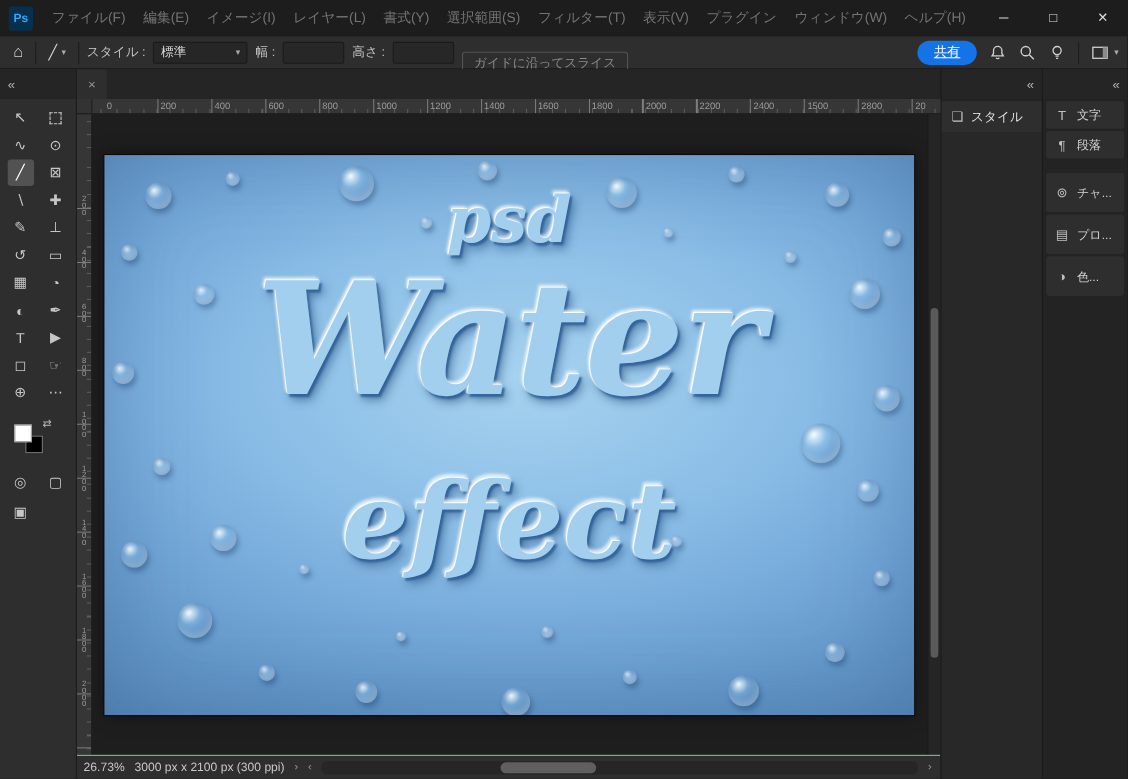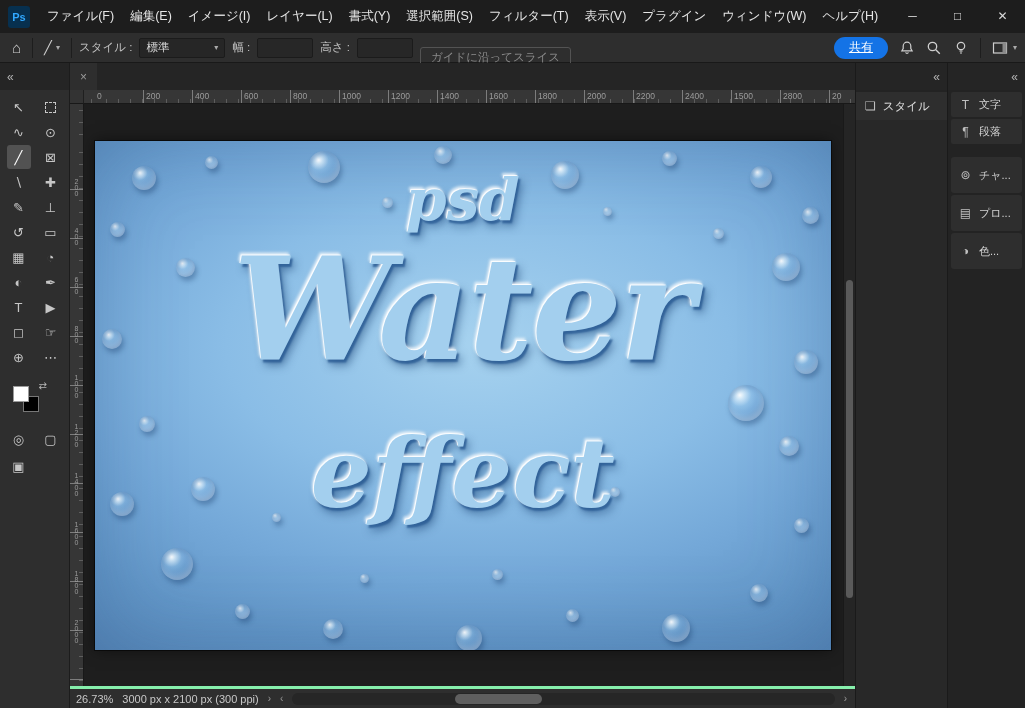--- a/index.html
+++ b/index.html
@@ -10,21 +10,21 @@
     -webkit-user-select:none; user-select:none;
   }
   .app { width:1025px; height:708px; display:flex; flex-direction:column; }
 
   
   .titlebar { height:33px; background:#1d1d1d; display:flex; align-items:center; flex:0 0 33px; }
   .ps-logo { width:22px; height:22px; margin:0 9px 0 8px; background:#07304f; color:#31a8ff;
     font-weight:bold; font-size:11px; display:flex; align-items:center; justify-content:center;
     border-radius:3px; }
   .menus { display:flex; height:33px; }
-  .menu-item { padding:0 8px; line-height:33px; font-size:12.5px; color:#e5e5e5; cursor:default; }
+  .menu-item { padding:0 8px; line-height:33px; font-size:12.5px; color:#737373; cursor:default; }
   .win-controls { margin-left:auto; display:flex; height:33px; }
   .win-btn { width:45px; text-align:center; line-height:33px; color:#dcdcdc; font-size:12px; }
 
   
   .optionsbar { height:30px; background:#2e2e2e; border-bottom:1px solid #191919;
     display:flex; align-items:center; padding:0 8px; gap:7px; flex:0 0 30px; }
   .ob-sep { width:1px; height:20px; background:#1d1d1d; }
   .home-btn { font-size:15px; color:#d0d0d0; padding:0 4px; }
   .tool-preset { display:flex; align-items:center; gap:4px; color:#d0d0d0; padding:0 4px; }
   .tool-preset .glyph { font-size:13px; }
@@ -118,21 +118,21 @@
       rgba(255,255,255,0.95) 0%, rgba(235,248,255,0.70) 12%, rgba(160,205,240,0.35) 32%,
       rgba(90,145,200,0.30) 55%, rgba(35,85,145,0.55) 82%, rgba(25,65,120,0.75) 100%);
     box-shadow:2px 4px 5px rgba(20,55,100,0.35),
       inset -2px -4px 6px rgba(255,255,255,0.35),
       inset 2px 3px 4px rgba(30,80,140,0.25); }
 
   .vscroll { width:12px; flex:0 0 12px; background:#252525; border-left:1px solid #191919; position:relative; }
   .vscroll .thumb { position:absolute; left:2px; right:2px; top:176px; height:318px;
     background:#5a5a5a; border-radius:5px; }
 
-  .statusbar { height:22px; flex:0 0 22px; background:#2e2e2e; border-top:3px solid #86efac;
+  .statusbar { height:22px; flex:0 0 22px; background:#2e2e2e; border-top:1px solid #86efac;
     display:flex; align-items:center; font-size:11px; gap:9px; padding:0 8px 0 6px; color:#c8c8c8;text-align:center; }
   .status-chev { color:#9a9a9a; font-size:10px; }
   .hscroll-track { flex:1; height:12px; background:#262626; border-radius:6px; position:relative; }
   .hscroll-thumb { position:absolute; left:30%; width:16%; top:1px; bottom:1px; background:#5f5f5f; border-radius:5px; }
 
   
   .rightdock { width:170px; flex:0 0 170px; background:#232323; display:flex; border-left:1px solid #1a1a1a; }
   .layers-dock { width:92px; display:flex; flex-direction:column; border-right:1px solid #1a1a1a; }
   .layers-row { height:28px; background:#2e2e2e; display:flex; align-items:center; gap:7px;
     padding:0 9px; font-size:11.5px; color:#e0e0e0; margin-top:2px; }

